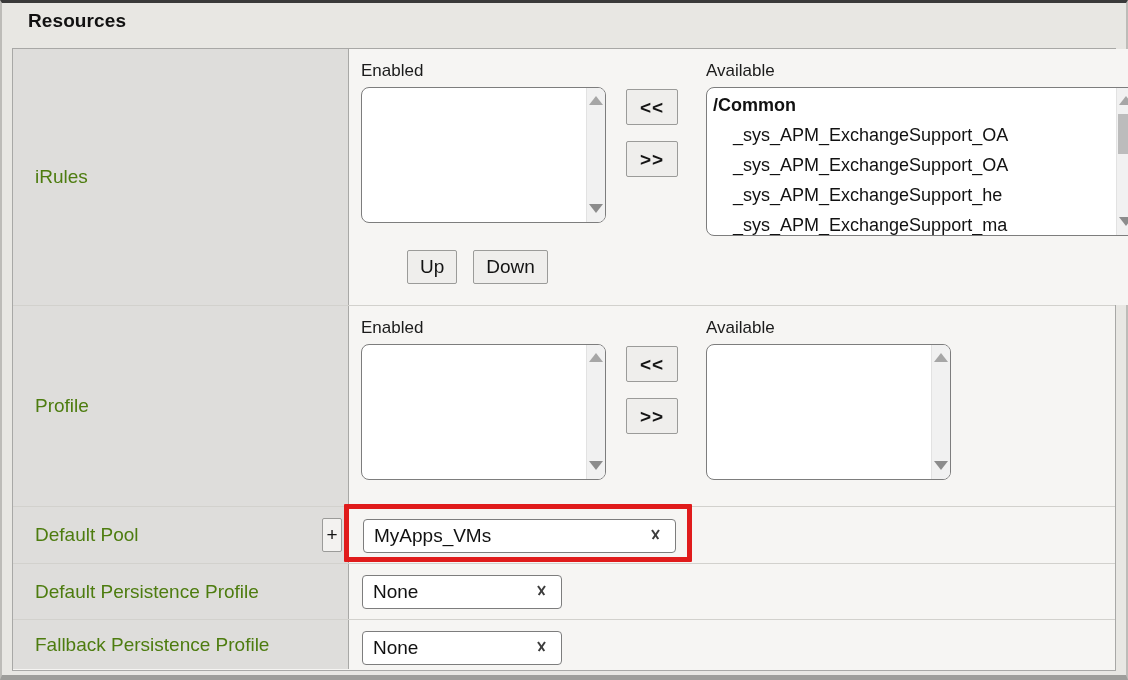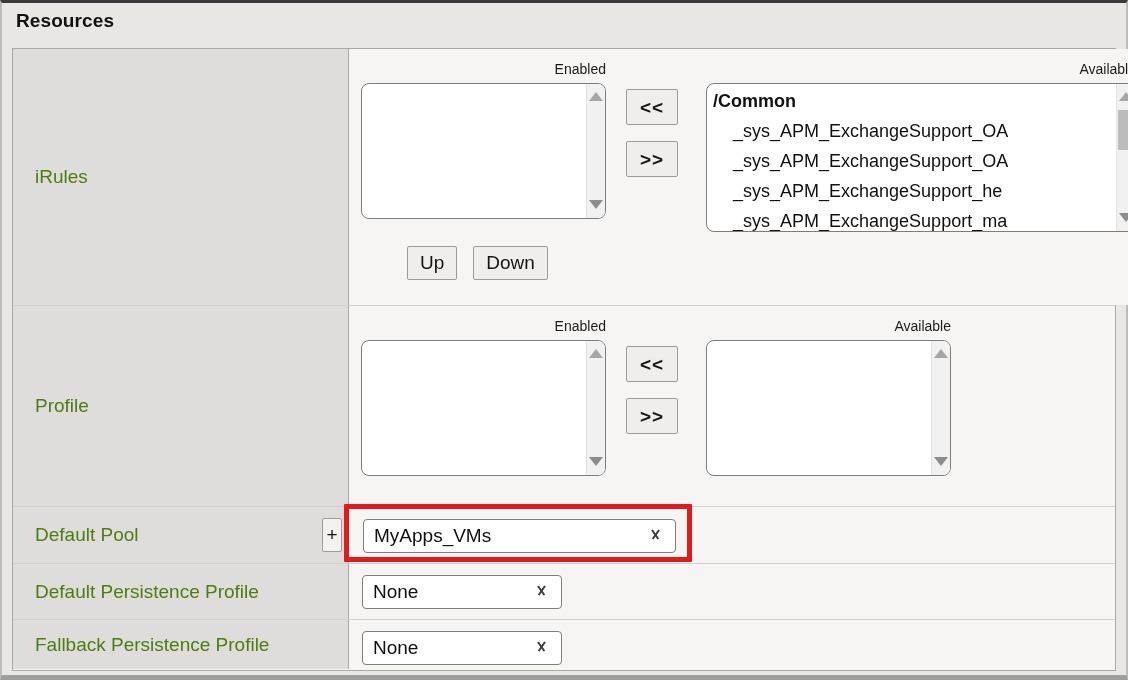--- a/index.html
+++ b/index.html
@@ -27,20 +27,21 @@
     border-right: 2px solid #bdbcb8;
     border-bottom: 5px solid #9e9e9b;
   }
 
   
   #header {
     height: 38px;
     box-sizing: border-box;
     padding: 7px 0 0 14px;
     background: #e8e7e3;
+    margin-left: 12px;
   }
   #header .title {
     font-size: 19px;
     font-weight: bold;
     color: #111111;
     letter-spacing: 0.1px;
   }
 
   
   #grid {
@@ -82,23 +83,23 @@
   }
 
   
   .dual {
     display: flex;
     align-items: flex-start;
     padding-top: 12px;
   }
   .listcol { position: relative; margin-left: 8px; }
   .listcol .caption {
-    font-size: 14px;
+    font-size: 17px;
     color: #1b1b1b;
-    text-align: right;
+    text-align: left;
     padding-bottom: 6px;
   }
   .listbox {
     position: relative;
     box-sizing: border-box;
     background: #ffffff;
     border: 1px solid #7d7d7d;
     border-radius: 8px;
     overflow: hidden;
   }

